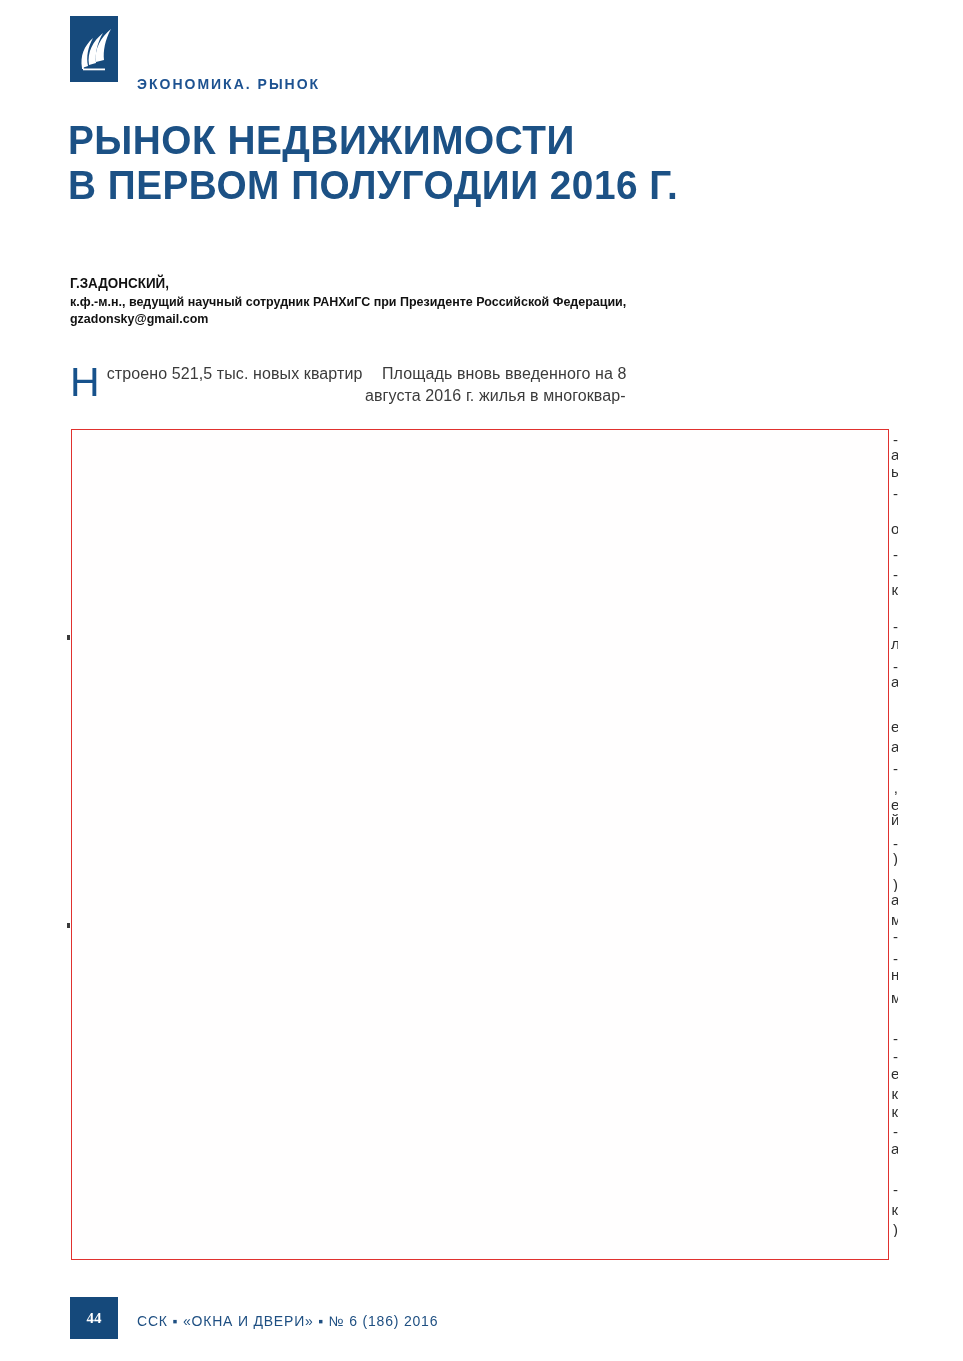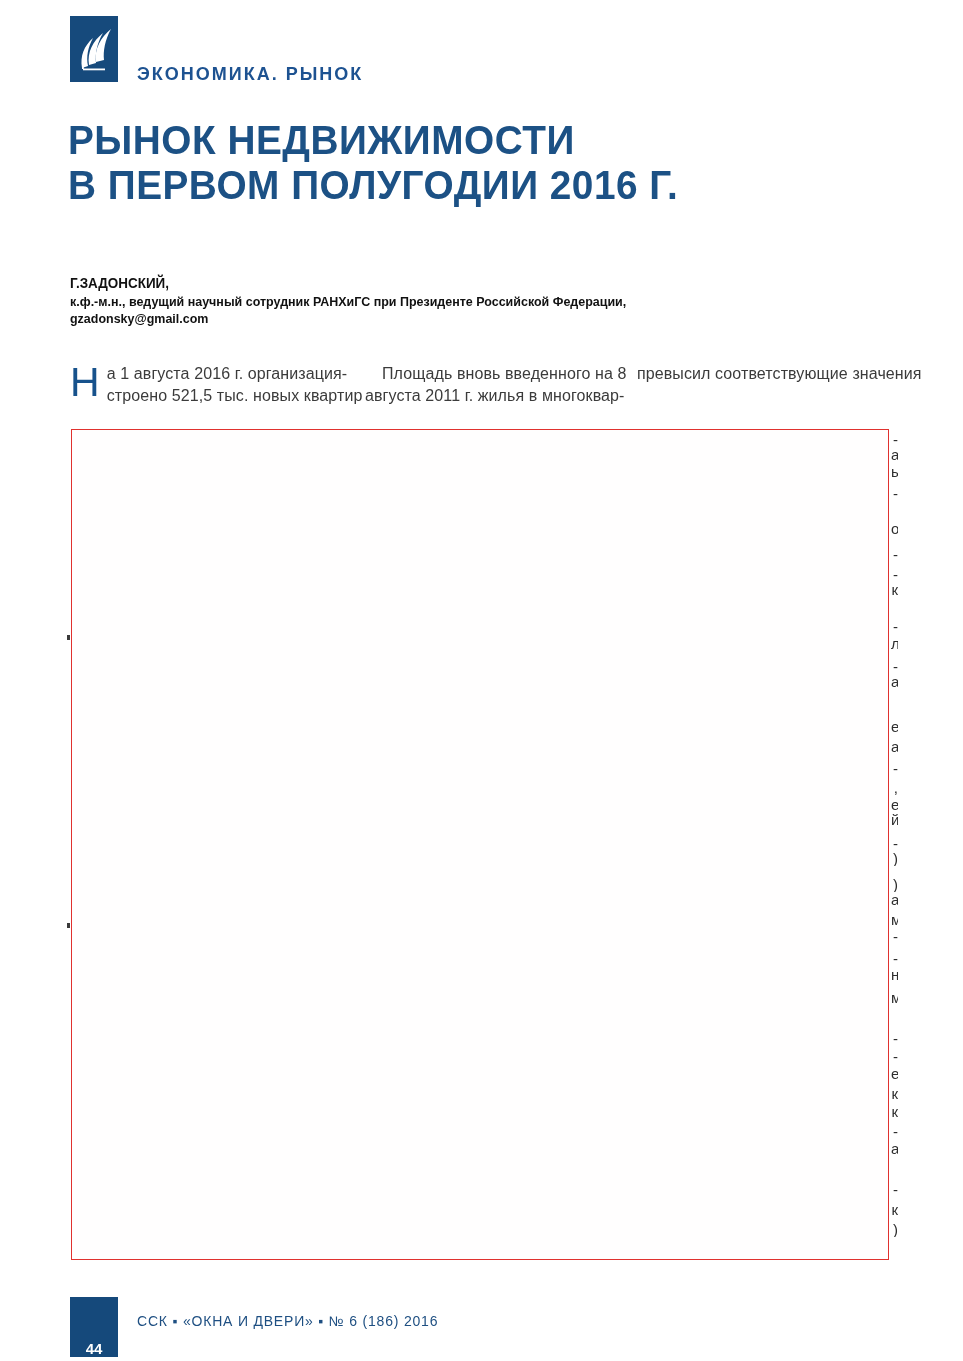--- a/index.html
+++ b/index.html
@@ -5,22 +5,22 @@
   html,body{margin:0;padding:0;background:#e8e8e8;}
   .page{
     position:relative;width:963px;height:1361px;background:#ffffff;
     margin:0 auto;overflow:hidden;
     font-family:"Liberation Sans","DejaVu Sans",sans-serif;
   }
   
   .logo{position:absolute;left:70px;top:16px;width:48px;height:66px;background:#164a7c;}
   .logo svg{display:block;width:48px;height:66px;}
   .section-label{
-    position:absolute;left:137px;top:64px;
-    font-size:18px;font-weight:bold;letter-spacing:2px;color:#1d5291;
+    position:absolute;left:137px;top:76px;
+    font-size:14px;font-weight:bold;letter-spacing:2px;color:#1d5291;
   }
   
   .title{
     position:absolute;left:68px;top:118px;
     font-size:40px;line-height:45px;font-weight:bold;color:#1c5185;
     letter-spacing:0.5px;transform:scaleX(0.97);transform-origin:left top;
   }
   
   .author{position:absolute;left:70px;top:274px;color:#111;transform:scaleX(0.96);transform-origin:left top;}
   .author .a-name{font-size:14px;font-weight:bold;line-height:19px;}
@@ -43,23 +43,23 @@
     background:#fffefe;border:1.5px solid #e0312e;box-sizing:border-box;z-index:5;
   }
   
   .frag{
     position:absolute;display:block;width:7px;overflow:hidden;text-align:right;
     font-size:15px;line-height:15px;color:#2e2e2e;z-index:6;left:891px;
   }
   .speck{position:absolute;left:67px;width:3px;height:5px;background:#3a3a3a;z-index:6;}
   
   .pagenum-badge{
-    position:absolute;left:70px;top:1297px;width:48px;height:60px;background:#15497b;
+    position:absolute;left:70px;top:1297px;width:48px;height:42px;background:#15497b;
     color:#fff;font-size:15px;font-weight:bold;
-    display:flex;align-items:flex-end;justify-content:center;
+    display:flex;align-items:center;justify-content:center;font-family:Liberation Serif, serif;
   }
   .issue-line{
     position:absolute;left:137px;top:1313px;
     font-size:14px;color:#1e4f82;letter-spacing:0.8px;
   }
 </style>
 </head>
 <body>
 
 <div class="page">
@@ -85,29 +85,27 @@
   </div>
 
   <div class="author">
     <div class="a-name">Г.ЗАДОНСКИЙ,</div>
     <div class="a-aff">к.ф.-м.н., ведущий научный сотрудник РАНХиГС при Президенте Российской Федерации,</div>
     <div class="a-mail">gzadonsky@gmail.com</div>
   </div>
 
   <div class="col col1">
     <span class="dropcap">Н</span>
-    <div class="ln">а 1 августа 2016 г. организация-</div>
     <div class="ln">строено 521,5 тыс. новых квартир</div>
   </div>
   <div class="col col2">
     <div class="ln">Площадь вновь введенного на 8</div>
-    <div class="ln">августа 2011 г. жилья в многоквар-</div>
+    <div class="ln">августа 2016 г. жилья в многоквар-</div>
   </div>
   <div class="col col3">
-    <div class="ln">превысил соответствующие значения</div>
   </div>
 
   <div class="figure-box"></div>
 
   <div>
       <span class="frag" style="top: 432px;">-</span>
       <span class="frag" style="top: 447px;">а</span>
       <span class="frag" style="top: 464px;">ь</span>
       <span class="frag" style="top: 486px;">-</span>
       <span class="frag" style="top: 521px;">о</span>

